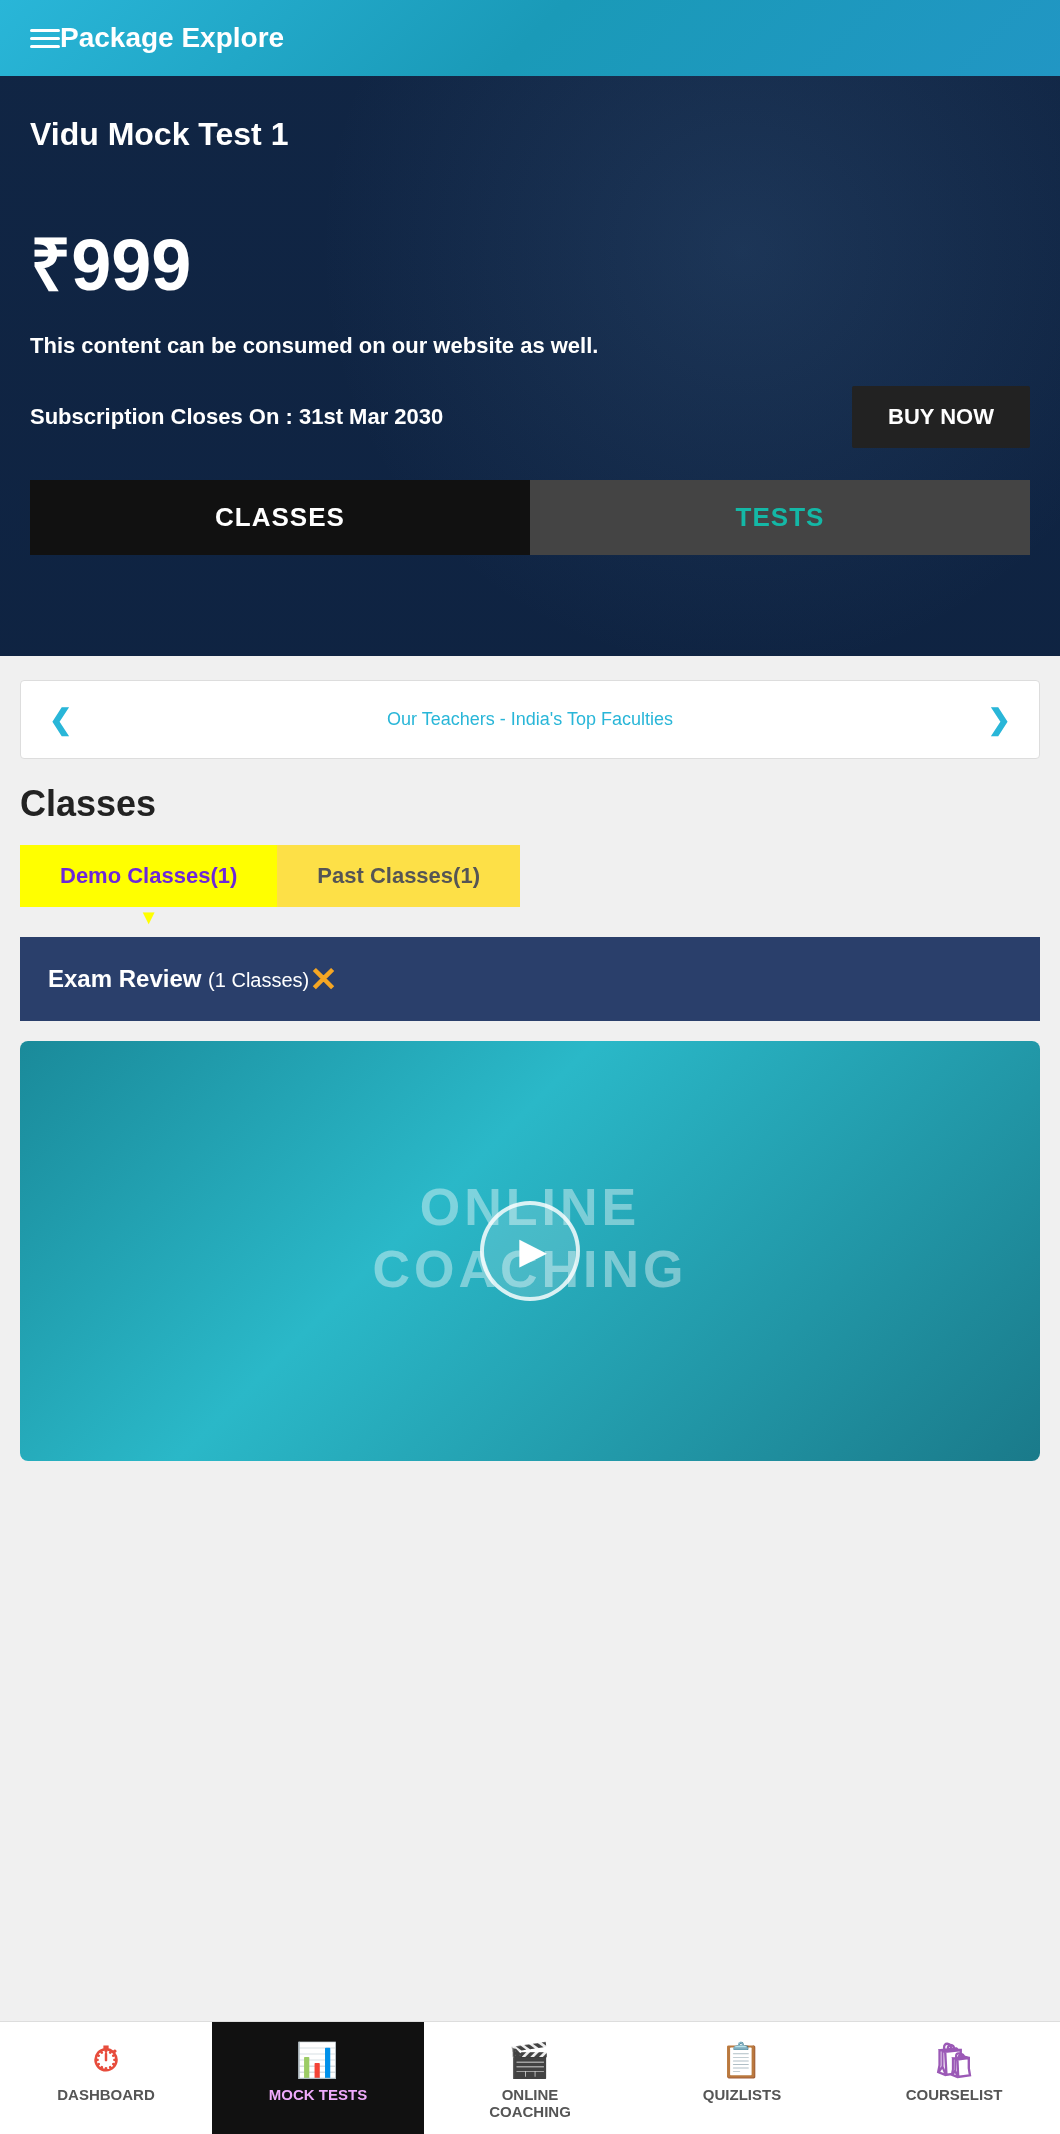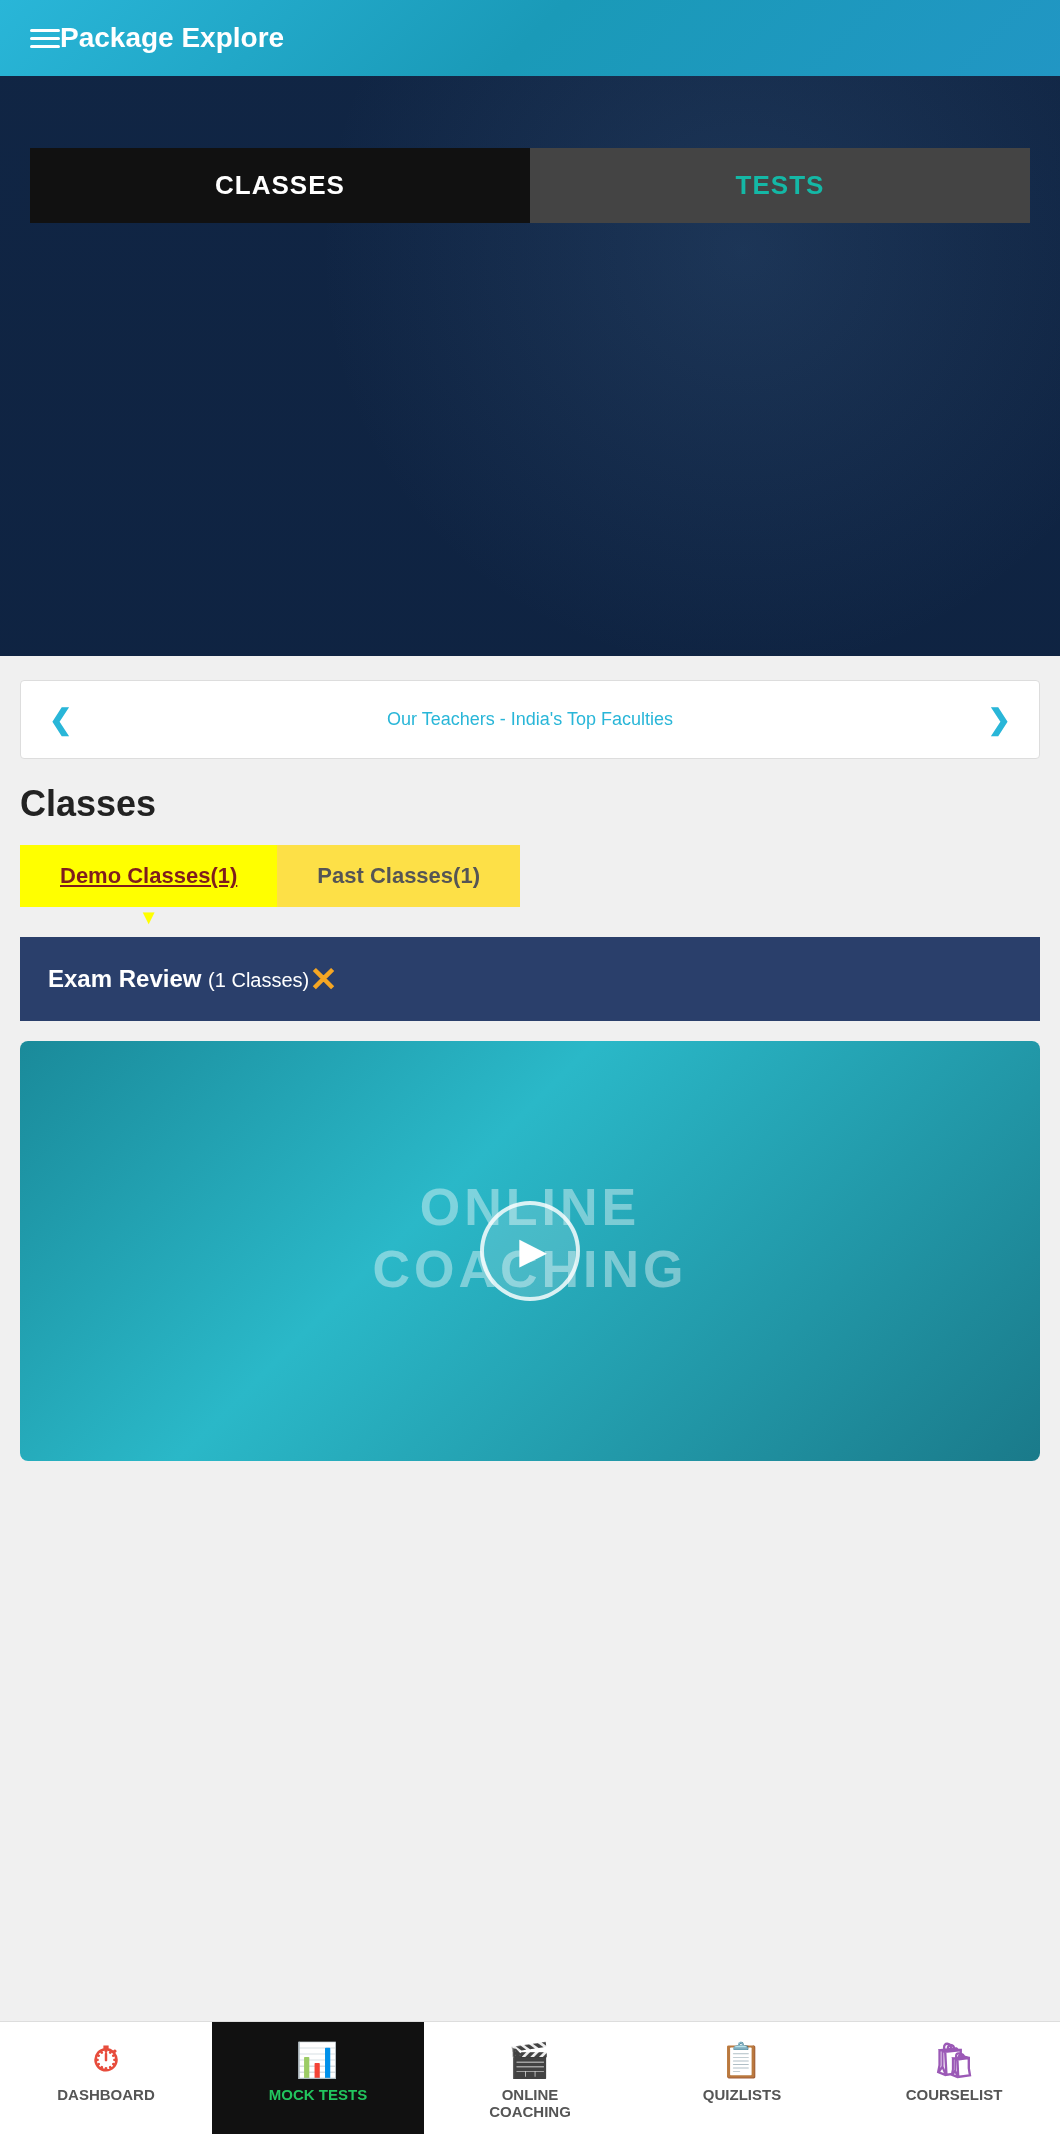--- a/index.html
+++ b/index.html
@@ -86,21 +86,21 @@
     }
 
     
     .sub-tabs { display: flex; gap: 0; margin-bottom: 0; }
     .sub-tab {
       padding: 18px 40px; font-size: 22px; font-weight: bold;
       cursor: pointer; border: none; border-radius: 0;
       position: relative;
     }
     .sub-tab.active {
-      background: #ffff00; color: #7f1d1d; text-decoration: underline;
+      background: #ffff00; color: #6d28d9;
     }
     .sub-tab.active::after {
       content: '▼';
       position: absolute; bottom: -22px; left: 50%; transform: translateX(-50%);
       color: #ffff00; font-size: 20px;
     }
     .sub-tab.inactive {
       background: #fde047; color: #555;
     }
 
@@ -163,21 +163,21 @@
     }
     .bottom-nav-label { font-size: 15px; font-weight: bold; text-align: center; }
 
     
     .icon-dashboard { color: #e74c3c; }
     .icon-coaching { color: #e74c3c; }
     .icon-quizlists { color: #3498db; }
     .icon-courselist { color: #9b59b6; }
 
     .bottom-nav-item.active .bottom-nav-icon { color: white; }
-    .bottom-nav-item.active .bottom-nav-label { color: #22c55e; }
+    .bottom-nav-item.active .bottom-nav-label { color: #f0abfc; }
 
     
     .bottom-spacer { height: 120px; }
 
     
     .hero-laptop-bg {
       position: absolute; top: 0; left: 0; right: 0; bottom: 0;
       background-image:
         radial-gradient(circle at 70% 30%, rgba(100,150,200,0.15) 0%, transparent 50%),
         linear-gradient(rgba(10,30,60,0.6), rgba(10,30,60,0.7));
@@ -192,20 +192,29 @@
   <div class="hamburger-icon">
     <span></span>
       <span></span>
       <span></span>
   </div>
   <span class="nav-title">Package Explore</span>
 </nav>
 
 <section class="hero">
   <div class="hero-laptop-bg"></div>
+  <div class="hero-content">
+    <div class="hero-title">Vidu Mock Test 1</div>
+    <div class="hero-price">₹999</div>
+    <div class="hero-subtitle">This content can be consumed on our website as well.</div>
+    <div class="hero-row">
+      <div class="hero-subscription">Subscription Closes On : 31st Mar 2030</div>
+      <button class="buy-now-btn">BUY NOW</button>
+    </div>
+  </div>
   <div class="tabs-row">
     <button class="tab-btn active">CLASSES</button>
     <button class="tab-btn inactive">TESTS</button>
   </div>
 </section>
 
 <div class="teacher-banner">
   <button class="arrow-btn">❮</button>
   <div class="teacher-banner-text">
     <span>Our Teachers - </span><span style="color:#29b6d8;">India's Top Faculties</span>

